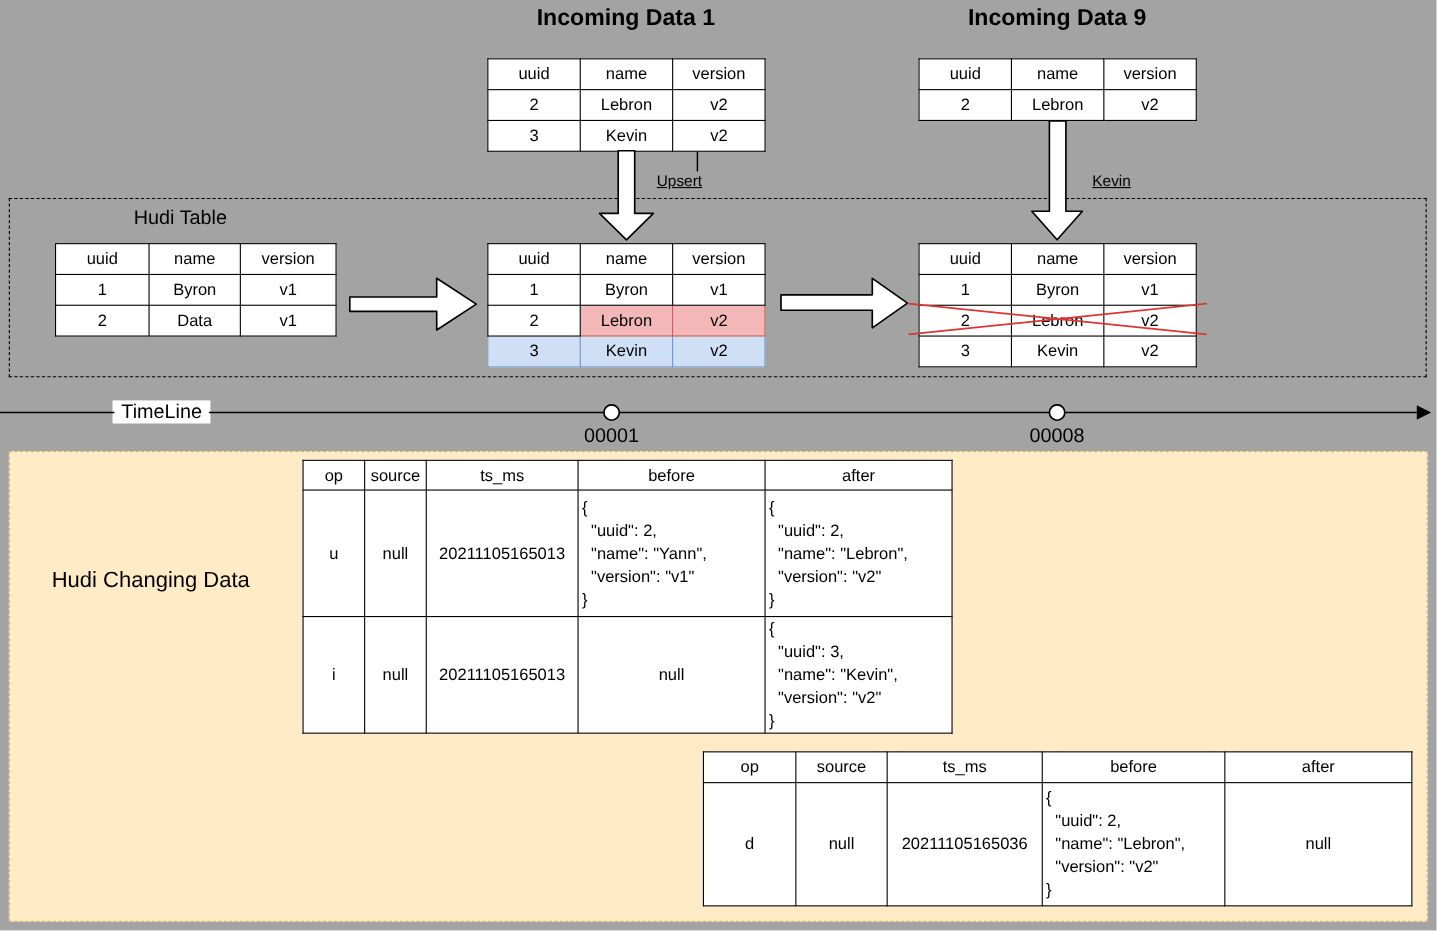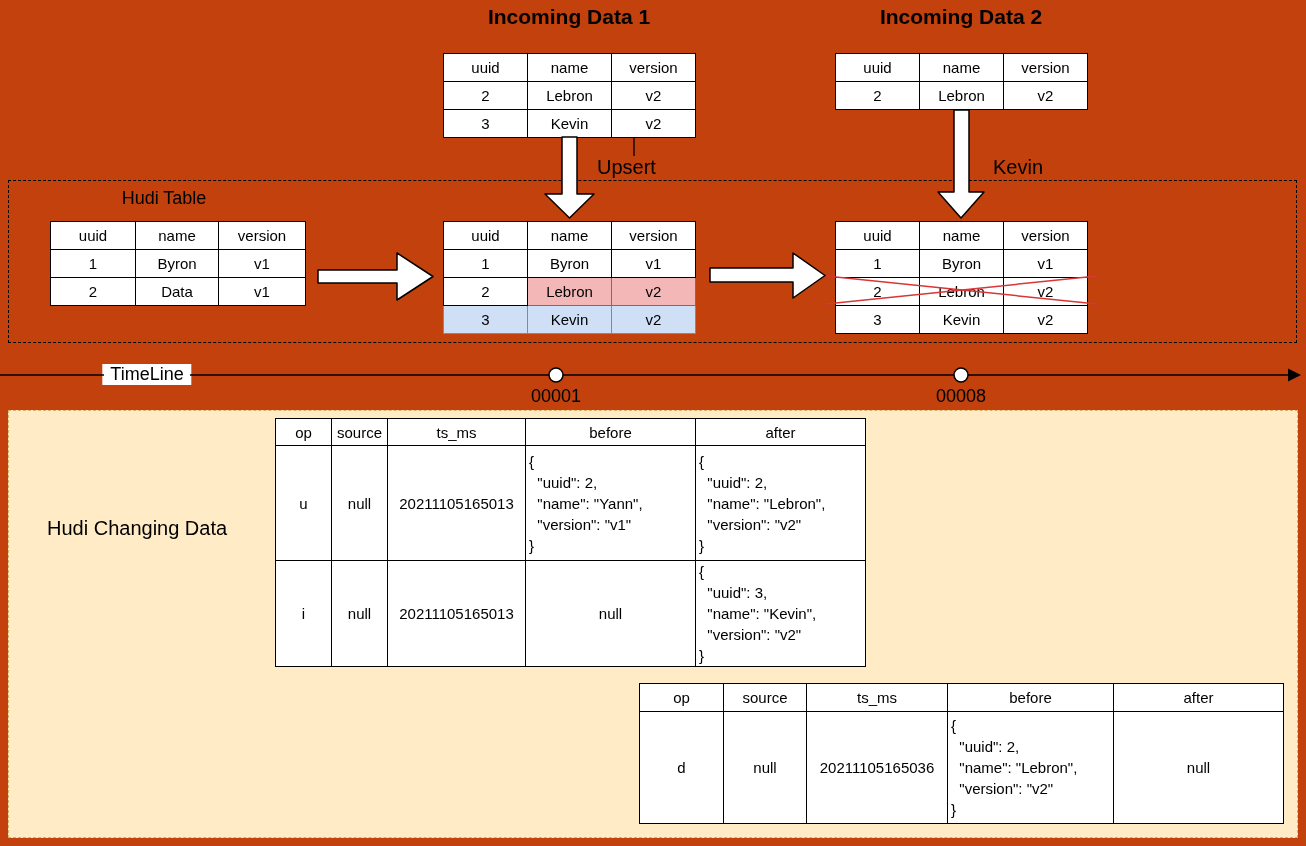--- a/index.html
+++ b/index.html
@@ -1,23 +1,23 @@
 <!DOCTYPE html>
 <html><head>
 <meta charset="utf-8">
 <style>
   html,body{margin:0;padding:0;background:#fff;}
   #canvas{
-    position:relative;width:1306px;height:846px;background:#c2410c;
+    position:relative;width:1306px;height:846px;background:#a3a3a3;
     font-family:"Liberation Sans","DejaVu Sans",sans-serif;color:#000;overflow:hidden;
   }
   .abs{position:absolute;}
   .title{font-size:21px;font-weight:600;text-align:center;transform:translateX(-50%);white-space:nowrap;z-index:2;}
   .lbl{font-size:18px;text-align:center;transform:translateX(-50%);white-space:nowrap;z-index:2;}
-  .op-lbl{font-size:20px;white-space:nowrap;z-index:6;}
+  .op-lbl{font-size:14px;white-space:nowrap;z-index:6;text-decoration:underline;}
   
   .hudi-box{left:8px;top:180px;width:1289px;height:163px;border:1.5px dashed #000;box-sizing:border-box;z-index:0;}
   .cdc-box{left:8px;top:410px;width:1290px;height:428px;background:#ffecc7;border:1.5px dashed #d8b264;box-sizing:border-box;z-index:0;}
   
   table.tbl{position:absolute;border-collapse:collapse;table-layout:fixed;z-index:1;background:#fff;}
   table.tbl td{border:1px solid #000;text-align:center;vertical-align:middle;padding:0;font-size:15px;overflow:hidden;}
   table.tbl tr{height:28px;}
   .cell-upd{background:#f3b7b7;border:1.5px solid #b85450 !important;}
   .row-ins td{background:#cfdff6;border:1.5px solid #6c8ebf !important;}
   
@@ -27,21 +27,21 @@
 </style>
 </head>
 <body>
 
 <div id="canvas">
 
   <div class="abs hudi-box"></div>
   <div class="abs cdc-box"></div>
 
   <div class="abs title" style="left:569px;top:5px;">Incoming Data 1</div>
-  <div class="abs title" style="left:961px;top:5px;">Incoming Data 2</div>
+  <div class="abs title" style="left:961px;top:5px;">Incoming Data 9</div>
   <div class="abs op-lbl" style="left:597px;top:156px;">Upsert</div>
   <div class="abs op-lbl" style="left:993px;top:156px;">Kevin</div>
   <div class="abs lbl" style="left:164px;top:188px;">Hudi Table</div>
   <div class="abs lbl" style="left:147px;top:364px;background:#fff;padding:0 8px;">TimeLine</div>
   <div class="abs lbl" style="left:556px;top:386px;">00001</div>
   <div class="abs lbl" style="left:961px;top:386px;">00008</div>
   <div class="abs" style="left:47px;top:517px;font-size:20px;z-index:2;text-align:center;">Hudi Changing Data</div>
 
   <table class="tbl" style="left:443px;top:53px;">
     <colgroup>

